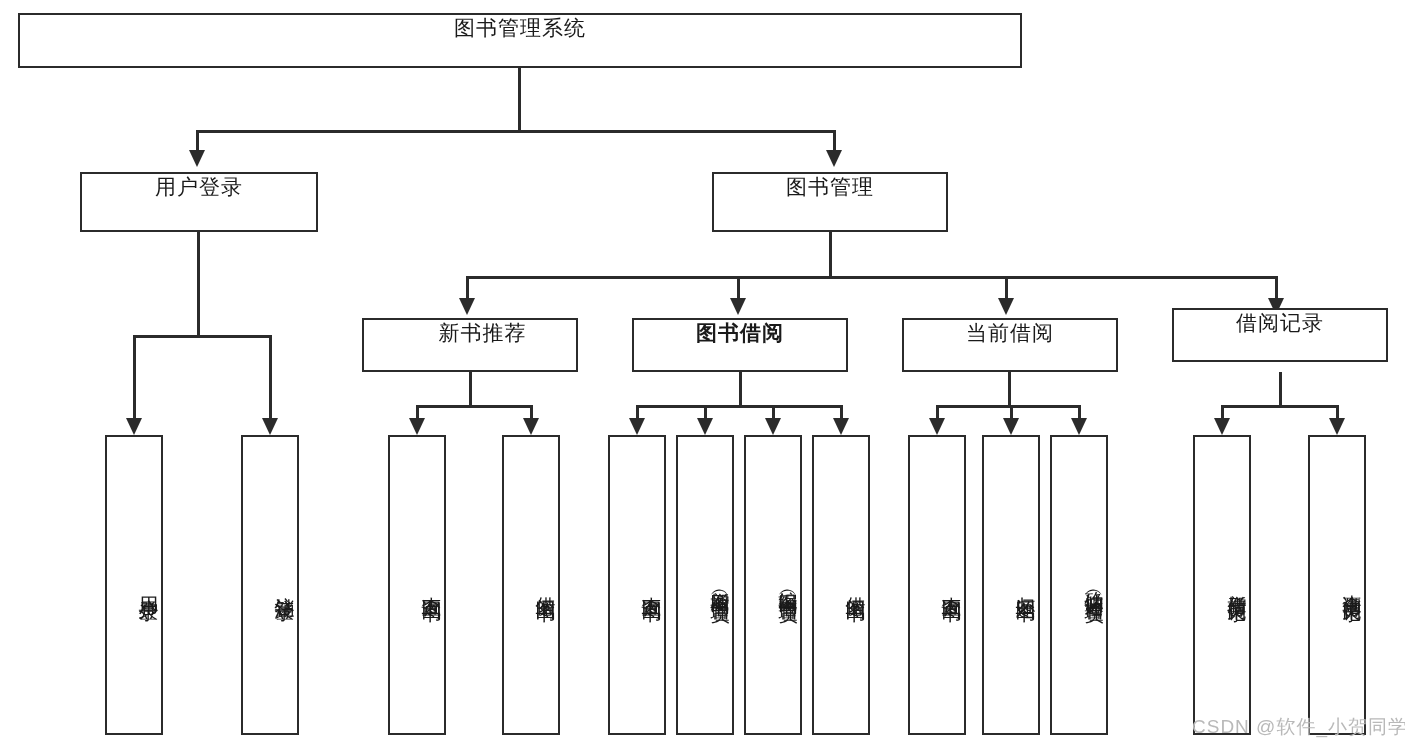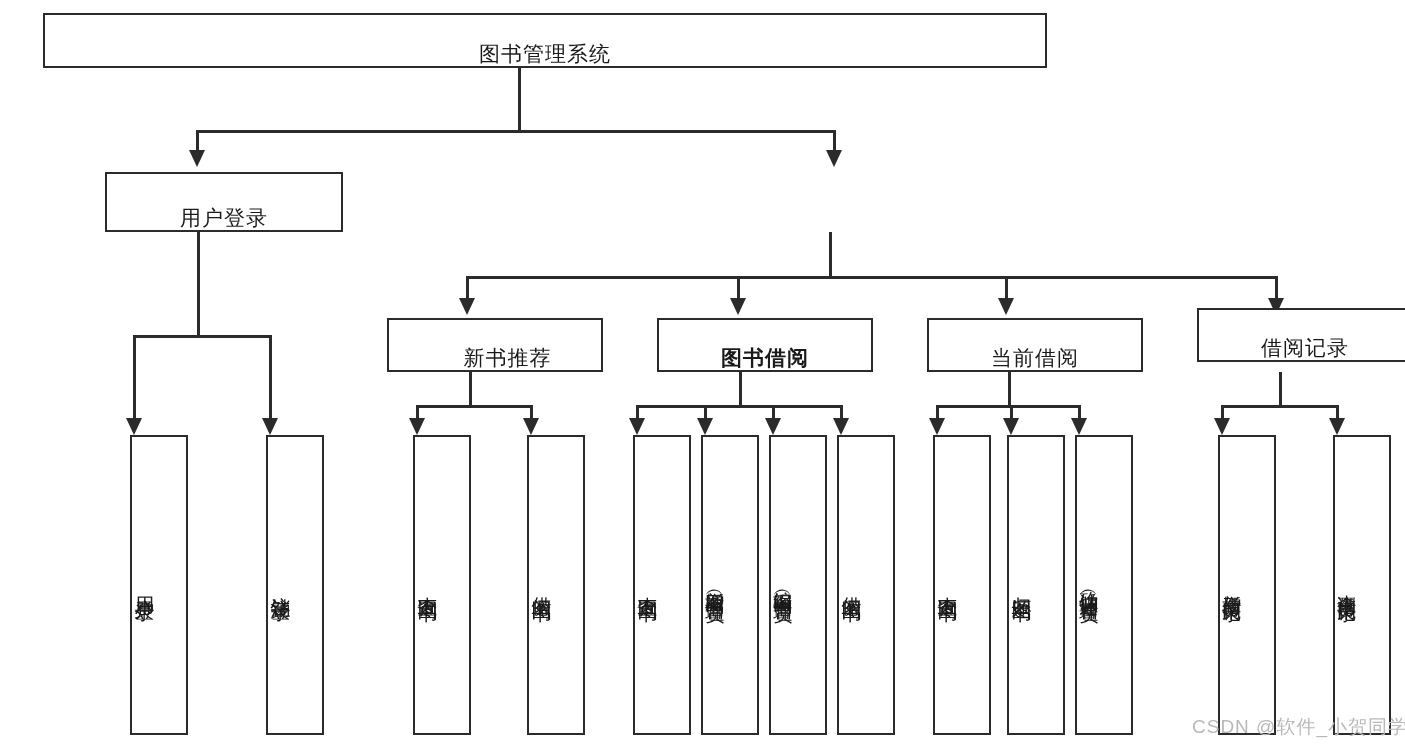--- a/index.html
+++ b/index.html
@@ -16,24 +16,23 @@
     height: 747px;
     background: #ffffff;
     overflow: hidden;
   }
   .node {
     position: absolute;
     box-sizing: border-box;
     border: 2px solid #2b2b2b;
     background: #ffffff;
     display: flex;
-    align-items: flex-end;
+    align-items: flex-start;
     justify-content: center;
     color: #1a1a1a;
-    margin-left: 25px;
   }
   .node.horiz {
     font-size: 21px;
     letter-spacing: 1px;
     line-height: 1.2;
   }
   .node.vert {
     writing-mode: vertical-rl;
     text-orientation: upright;
     font-size: 20px;
@@ -84,20 +83,23 @@
 
   <div class="edge v" style="left:518px; top:68px; height:64px;"></div>
   <div class="edge h" style="left:196px; top:130px; width:640px;"></div>
   <div class="edge v" style="left:196px; top:130px; height:20px;"></div>
   <div class="edge v" style="left:833px; top:130px; height:20px;"></div>
   <div class="arrow" style="left:189px; top:150px;"></div>
   <div class="arrow" style="left:826px; top:150px;"></div>
 
   <div class="node horiz" style="left:80px; top:172px; width:238px; height:60px;">
     <span>用户登录</span>
+  </div>
+  <div class="node horiz" style="left:712px; top:172px; width:236px; height:60px;">
+    <span>图书管理</span>
   </div>
 
   <div class="edge v" style="left:197px; top:232px; height:105px;"></div>
   <div class="edge h" style="left:133px; top:335px; width:139px;"></div>
   <div class="edge v" style="left:133px; top:335px; height:83px;"></div>
   <div class="edge v" style="left:269px; top:335px; height:83px;"></div>
   <div class="arrow" style="left:126px; top:418px;"></div>
   <div class="arrow" style="left:262px; top:418px;"></div>
 
   <div class="edge v" style="left:829px; top:232px; height:46px;"></div>

